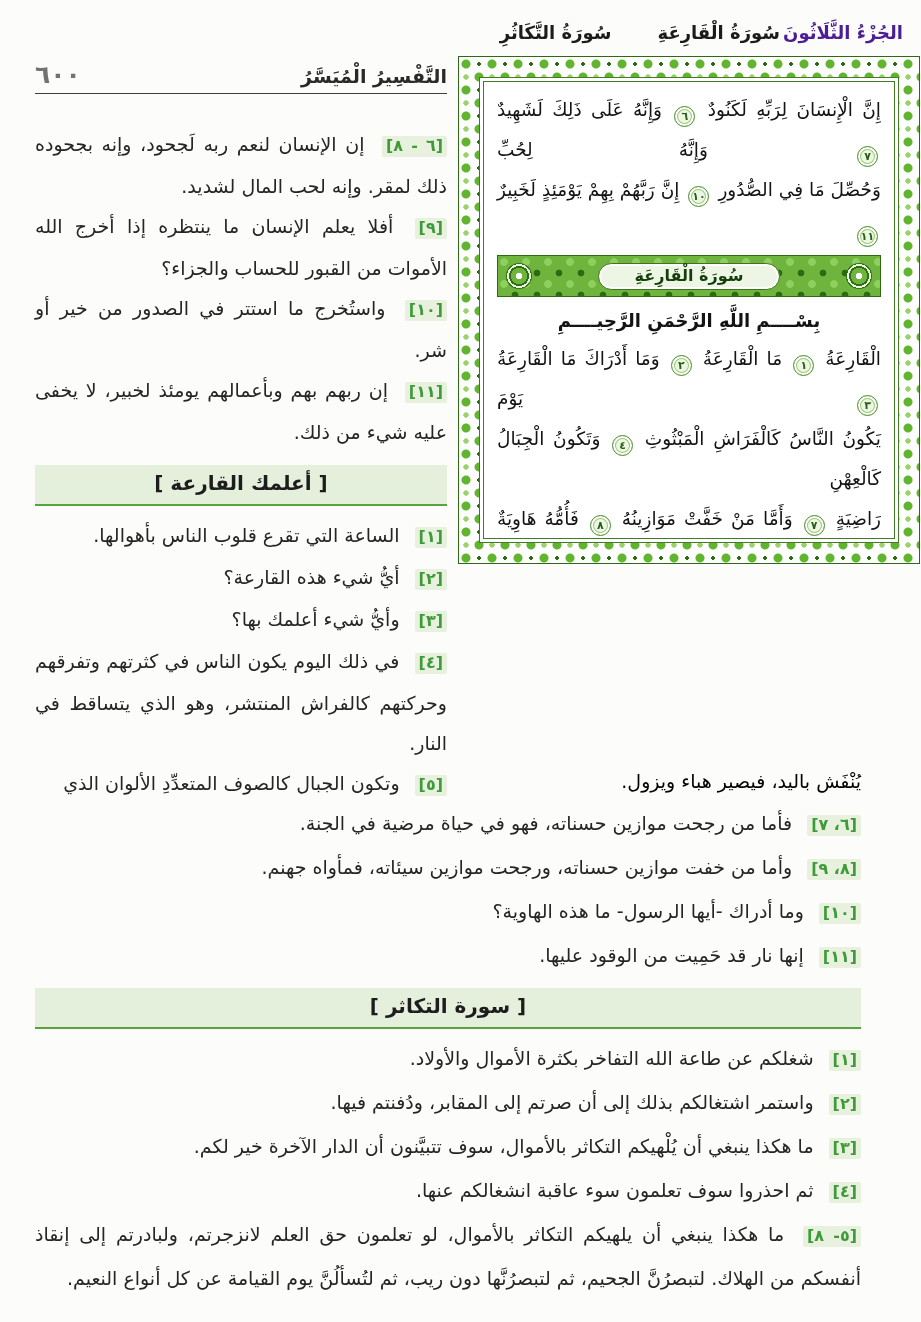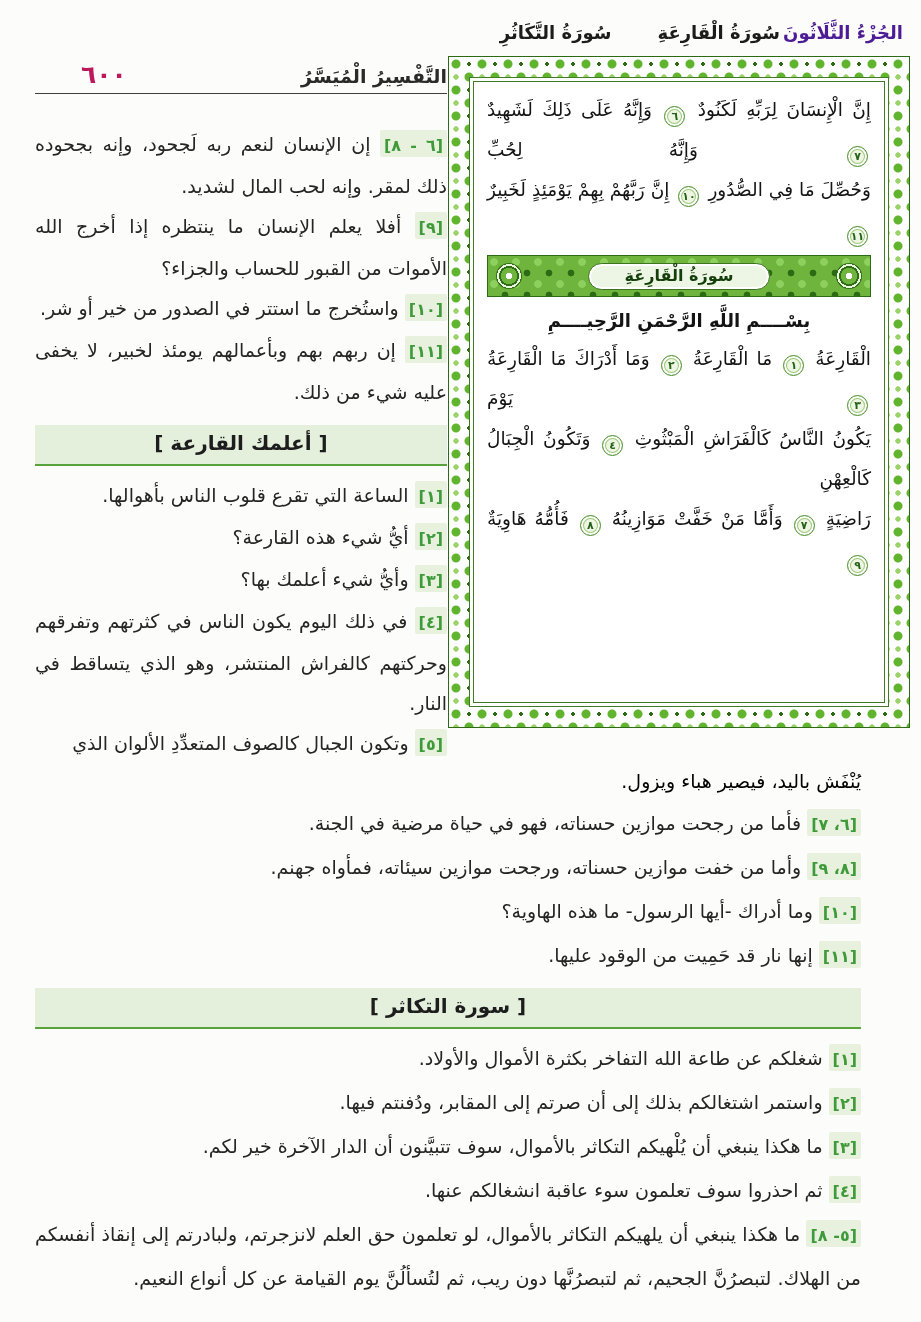--- a/index.html
+++ b/index.html
@@ -11,41 +11,41 @@
   }
   
   .hdr-juz { position:absolute; top:22px; right:18px; font-size:18px; font-weight:bold; color:#4c1d95; }
   .hdr-surahs { position:absolute; top:22px; left:478px; width:302px; display:flex; gap:46px; font-size:18px; font-weight:bold; color:#1c1c1c; }
   .hdr-book {
     position:absolute; top:62px; left:35px; width:412px;
     display:flex; justify-content:space-between; align-items:flex-end;
     border-bottom:1.5px solid #3f3f3f; padding-bottom:6px;
   }
   .book-title { font-size:19px; font-weight:bold; color:#2a2a2a; }
-  .page-number { font-size:25px; font-weight:bold; color:#be185d; line-height:1;margin-left:46px; }
+  .page-number { font-size:25px; font-weight:bold; color:#737373; line-height:1; }
 
   
   #left-col { position:absolute; top:124px; left:35px; width:412px; }
   #bottom   { position:absolute; top:760px; left:35px; width:826px; }
   .titem { font-size:19px; line-height:40px; text-align:justify; color:#252525; }
   #bottom .titem { line-height:42px; }
   .cont-line { font-size:19px; line-height:42px; text-align:right; color:#000000; }
   .vmark {
     color:#3f9b3a; background:#e7f1de; font-size:16px; font-weight:bold;
-    padding:6px 4px 2px; border-radius:2px; margin-left:0; white-space:nowrap;
+    padding:0 4px 2px; border-radius:2px; margin-left:9px; white-space:nowrap;
   }
   .section-band {
     margin:13px 0 9px; background:#e4efdc; border-bottom:2px solid #58a33c;
     text-align:center; font-size:20px; font-weight:bold; color:#1d1d1d;
     padding:6px 0 9px;
   }
   #bottom .section-band { margin:10px 0 8px; }
 
   
-  #mushaf { position:absolute; top:56px; left:448px; width:462px; height:672px; }
+  #mushaf { position:absolute; top:56px; left:458px; width:462px; height:508px; }
   .frame {
     width:100%; height:100%; padding:20px; border:1px solid #2d6a14;
     background-color:#ffffff;
     background-image:
       radial-gradient(circle at 7px 7px,  #61b42d 4px, transparent 5px),
       radial-gradient(circle at 20px 20px,#61b42d 4px, transparent 5px),
       radial-gradient(circle at 20px 7px, #2d6a14 1.6px, transparent 2.1px),
       radial-gradient(circle at 7px 20px, #9bd36a 2.4px, transparent 3px);
     background-size:26px 26px;
   }

